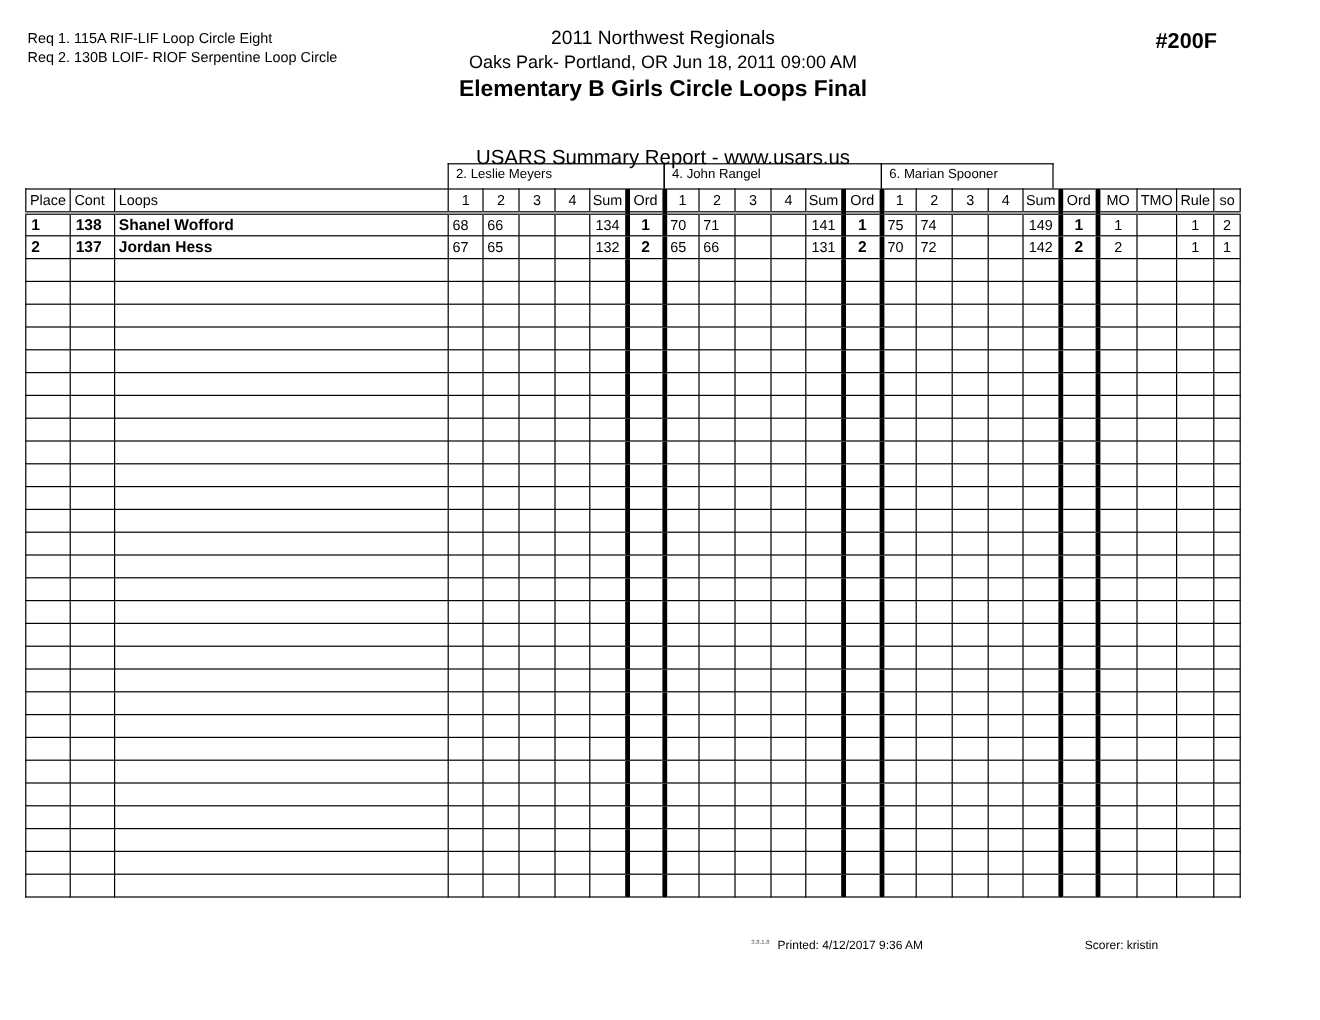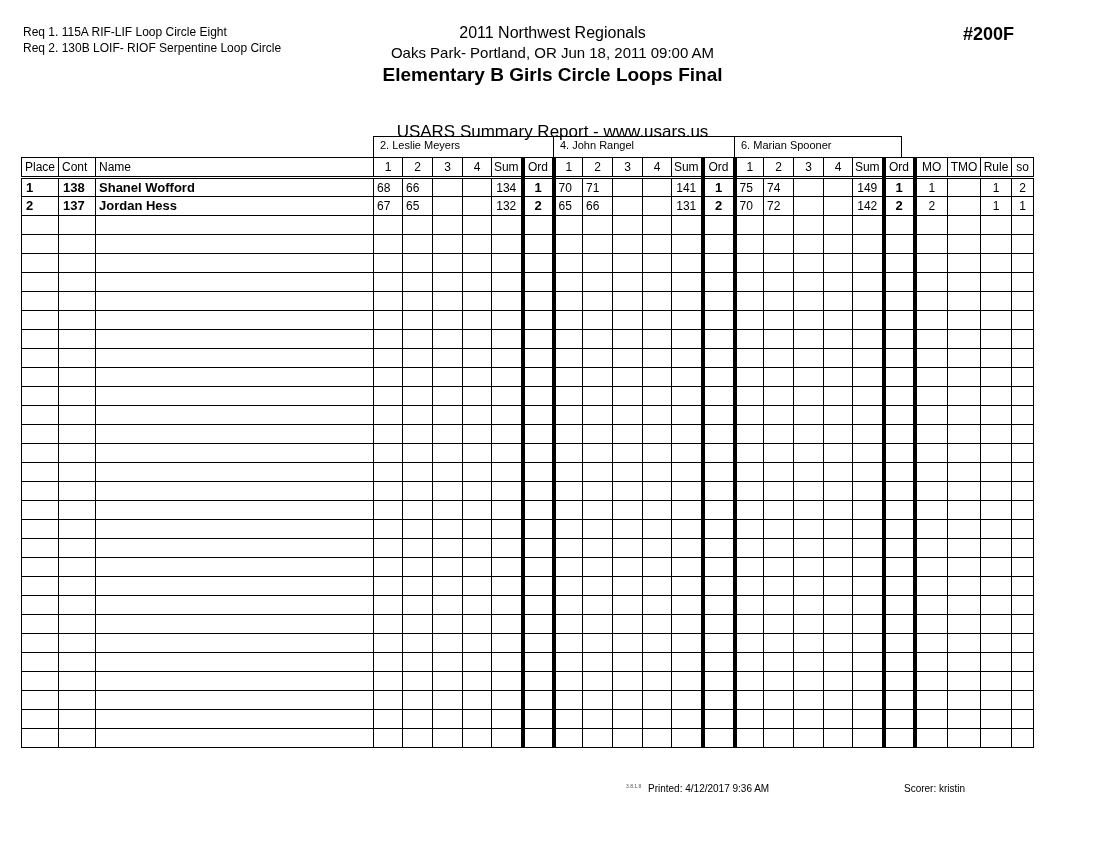--- a/index.html
+++ b/index.html
@@ -40,21 +40,21 @@
 <div class="abs req" style="top:41px">Req  2.  130B LOIF- RIOF Serpentine Loop Circle</div>
 
 <div class="abs center t1">2011 Northwest Regionals</div>
 <div class="abs center t2">Oaks Park- Portland, OR  Jun 18, 2011  09:00 AM</div>
 <div class="abs center t3">Elementary B Girls Circle Loops Final</div>
 <div class="abs center t4">USARS Summary Report - www.usars.us</div>
 <div class="abs eventno">#200F</div>
 
 <div class="abs judge-box" style="left:373px;width:181px">2.  Leslie Meyers</div>
 <div class="abs judge-box" style="left:553px;width:182px">4.  John Rangel</div>
-<div class="abs judge-box" style="left:734px;width:168px">6.  Marian Spooner</div>
+<div class="abs judge-box" style="left:734px;width:144px">6.  Marian Spooner</div>
 
 <table class="grid">
   <colgroup>
     <col style="width:37px">
       <col style="width:37px">
       <col style="width:278px">
     <col style="width:29px">
       <col style="width:30px">
       <col style="width:30px">
       <col style="width:29px">
@@ -74,21 +74,21 @@
       <col style="width:31px">
     <col style="width:33px">
       <col style="width:33px">
       <col style="width:31px">
       <col style="width:22px">
   </colgroup>
   <tbody id="tbody">
     <tr class="hdr">
       <td>Place</td>
       <td>Cont</td>
-      <td>Name</td>
+      <td>Loops</td>
 
       <td class="c">1</td>
       <td class="c">2</td>
       <td class="c">3</td>
       <td class="c">4</td>
       <td class="c">Sum</td>
       <td class="c thickL">Ord</td>
 
       <td class="c thickL">1</td>
       <td class="c">2</td>

